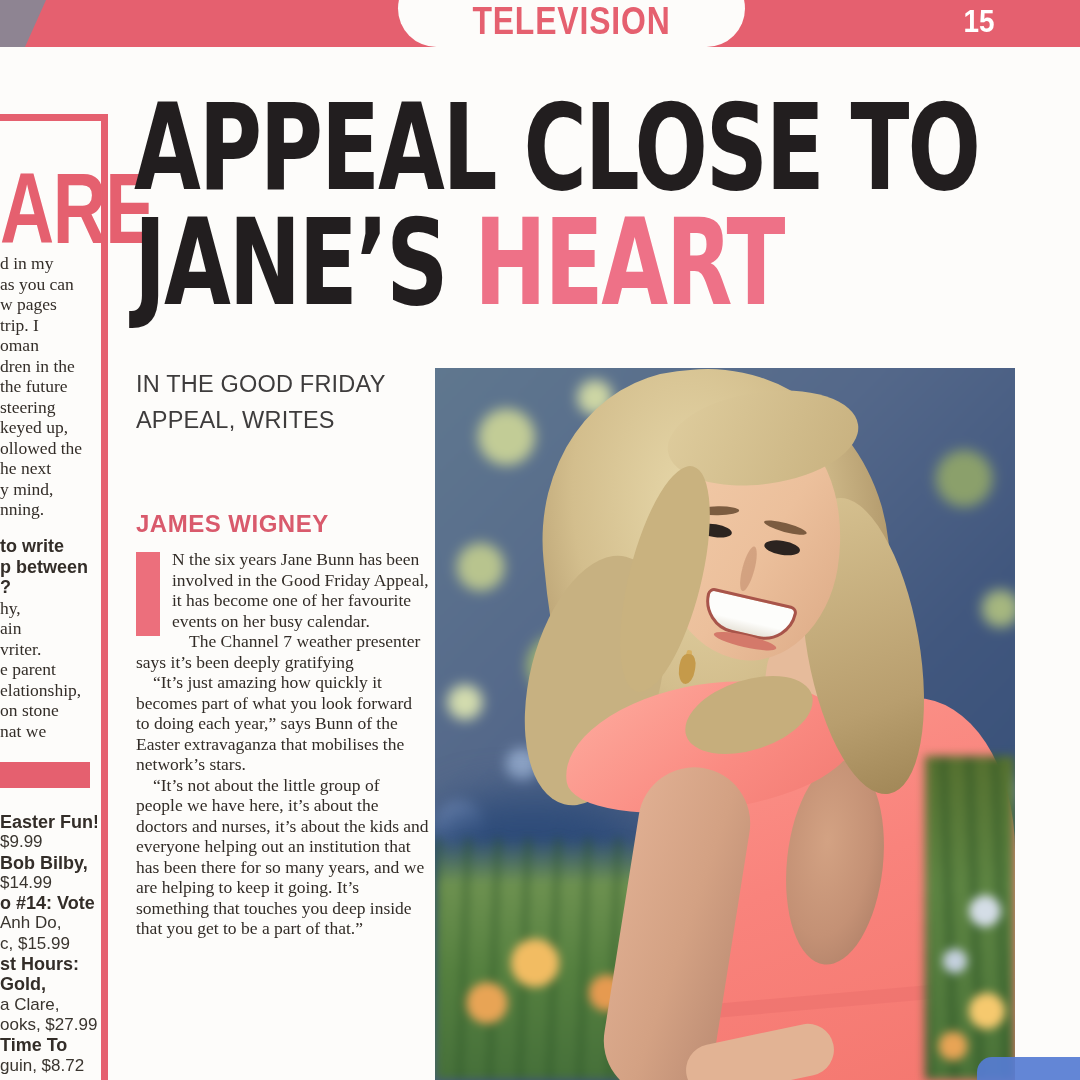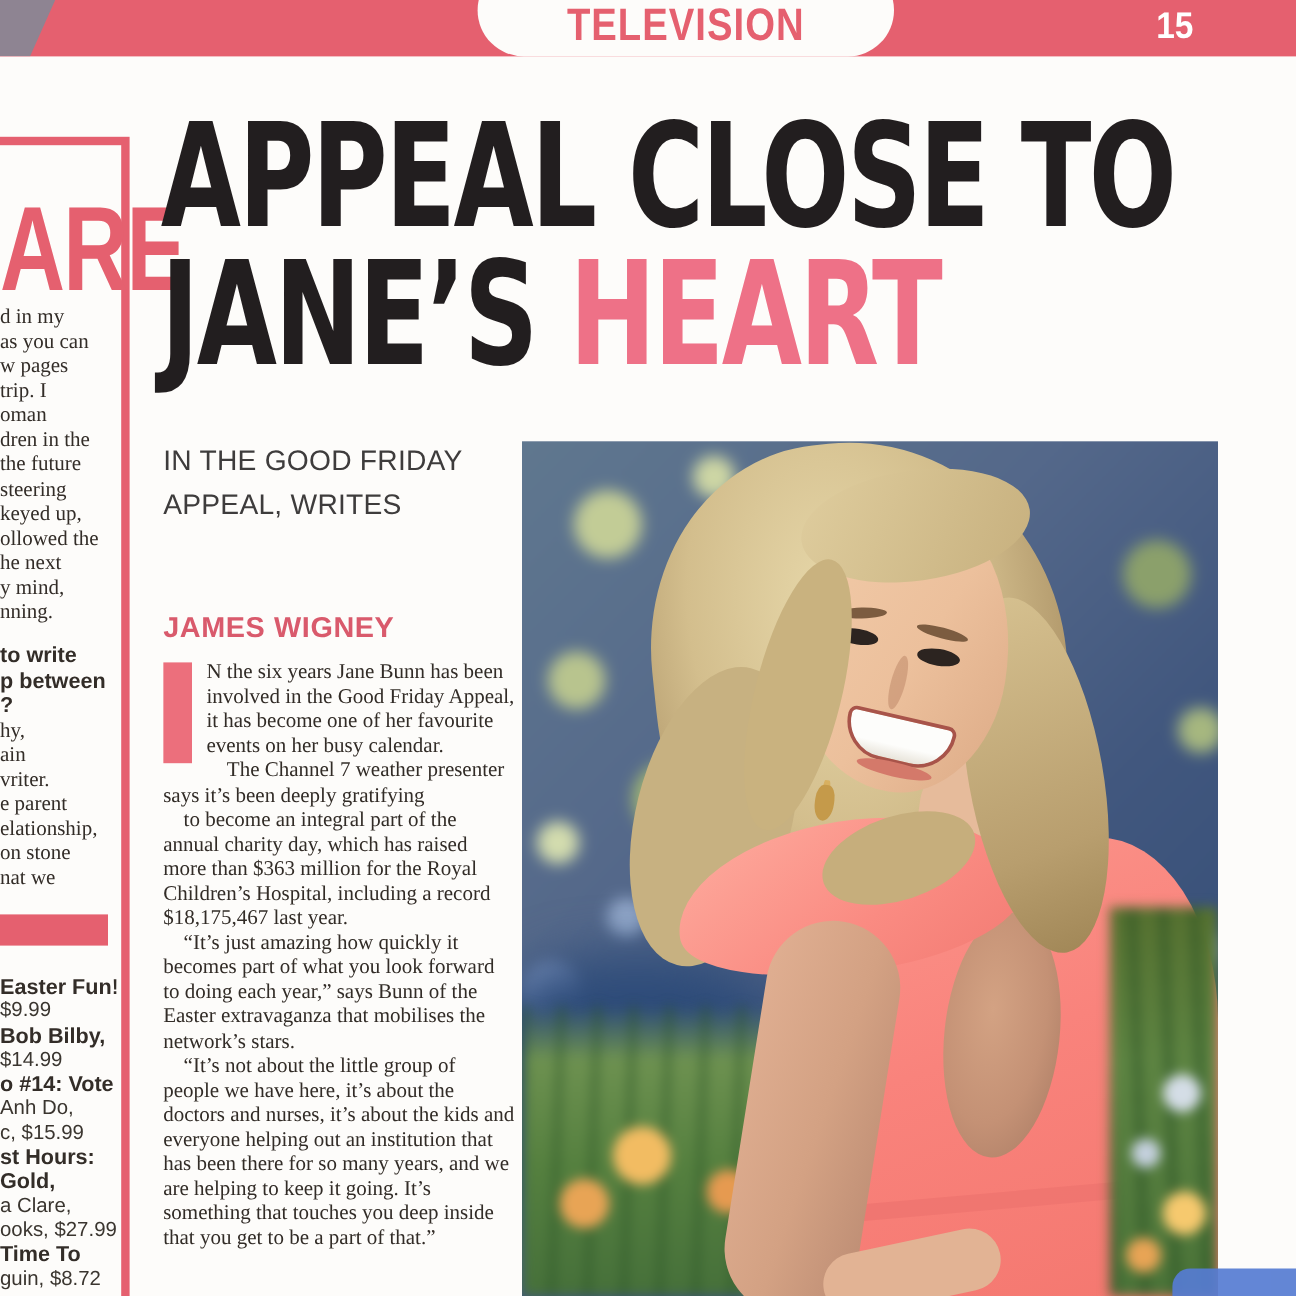--- a/index.html
+++ b/index.html
@@ -211,21 +211,20 @@
       <div>APPEAL, WRITES</div>
     </div>
   <div class="abs byline">JAMES WIGNEY</div>
 
   <div class="abs article-body">
 
       <p class="para drop"><span class="dropbar"></span><span>N the six years Jane Bunn has been involved in the Good Friday Appeal, it has become one of her favourite events on her busy calendar.</span></p>
 
       <p class="para indent"><span>The Channel 7 weather presenter says it’s been deeply gratifying</span></p>
 
-      <p class="para indent"><span>to become an integral part of the annual charity day, which has raised more than $363 million for the Royal Children’s Hospital, including a record $18,175,467 last year.</span></p>
 
       <p class="para indent"><span>“It’s just amazing how quickly it becomes part of what you look forward to doing each year,” says Bunn of the Easter extravaganza that mobilises the network’s stars.</span></p>
 
       <p class="para indent"><span>“It’s not about the little group of people we have here, it’s about the doctors and nurses, it’s about the kids and everyone helping out an institution that has been there for so many years, and we are helping to keep it going. It’s something that touches you deep inside that you get to be a part of that.”</span></p>
     </div>
 
   <div class="abs photo">
     <div class="abs ph-bg"></div>
     <div class="abs ph-dark-bl"></div>
     <div class="abs ph-foliage"></div>

